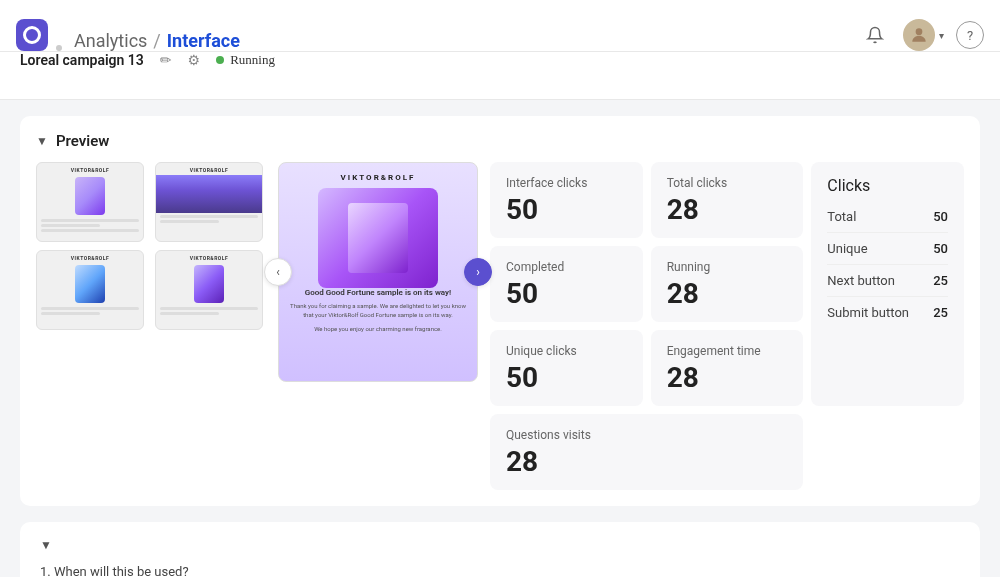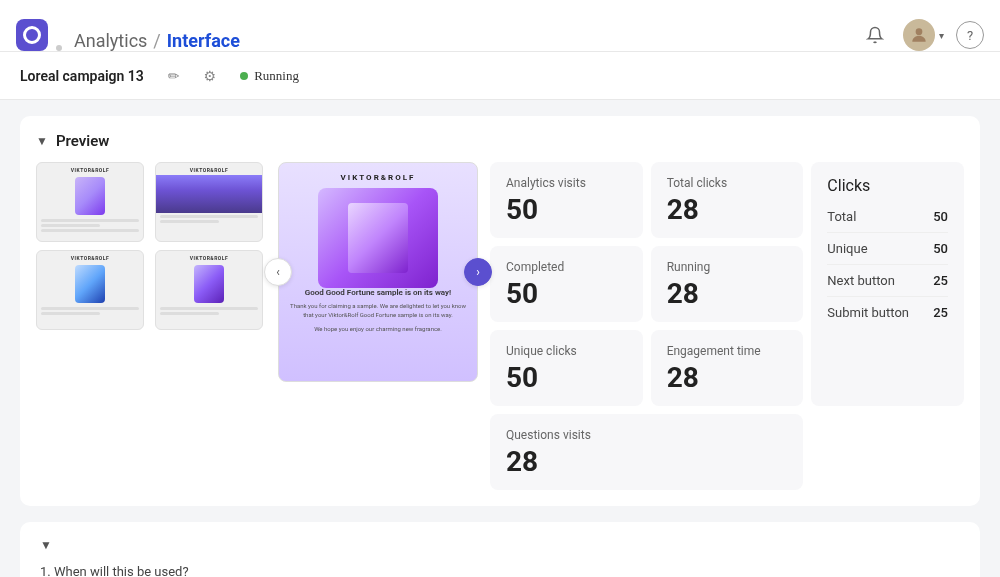--- a/index.html
+++ b/index.html
@@ -111,24 +111,24 @@
       color: #666;
       font-size: 13px;
       cursor: pointer;
     }
 
     
     .subheader {
       background: #fff;
       height: 48px;
       display: flex;
-      align-items: center;
+      align-items: flex-start;
       padding: 0 20px;
       border-bottom: 1px solid #e8e8e8;
-      gap: 24px;
+      gap: 16px;
     }
     .campaign-name {
       font-size: 14px;
       font-weight: 600;
       color: #222;
     }
     .subheader-icon {
       color: #888;
       cursor: pointer;
       font-size: 14px;
@@ -489,21 +489,21 @@
           <div class="main-preview-title">Good Good Fortune sample is on its way!</div>
           <div class="main-preview-text" style="font-size:6px;color:#555;padding:0 10px;text-align:center;line-height:1.5;">Thank you for claiming a sample. We are delighted to let you know that your Viktor&amp;Rolf Good Fortune sample is on its way.</div>
           <div style="margin-top:6px;padding:0 10px;font-size:6px;color:#555;text-align:center;">We hope you enjoy our charming new fragrance.</div>
         </div>
         <div class="nav-btn nav-btn-right">›</div>
       </div>
 
       <div class="stats-grid">
 
         <div class="stat-card">
-          <div class="stat-label">Analytics visits</div>
+          <div class="stat-label">Interface clicks</div>
           <div class="stat-value">50</div>
         </div>
 
         <div class="stat-card">
           <div class="stat-label">Total clicks</div>
           <div class="stat-value">28</div>
         </div>
 
         <div class="clicks-card">
           <div class="clicks-title">Clicks</div>

